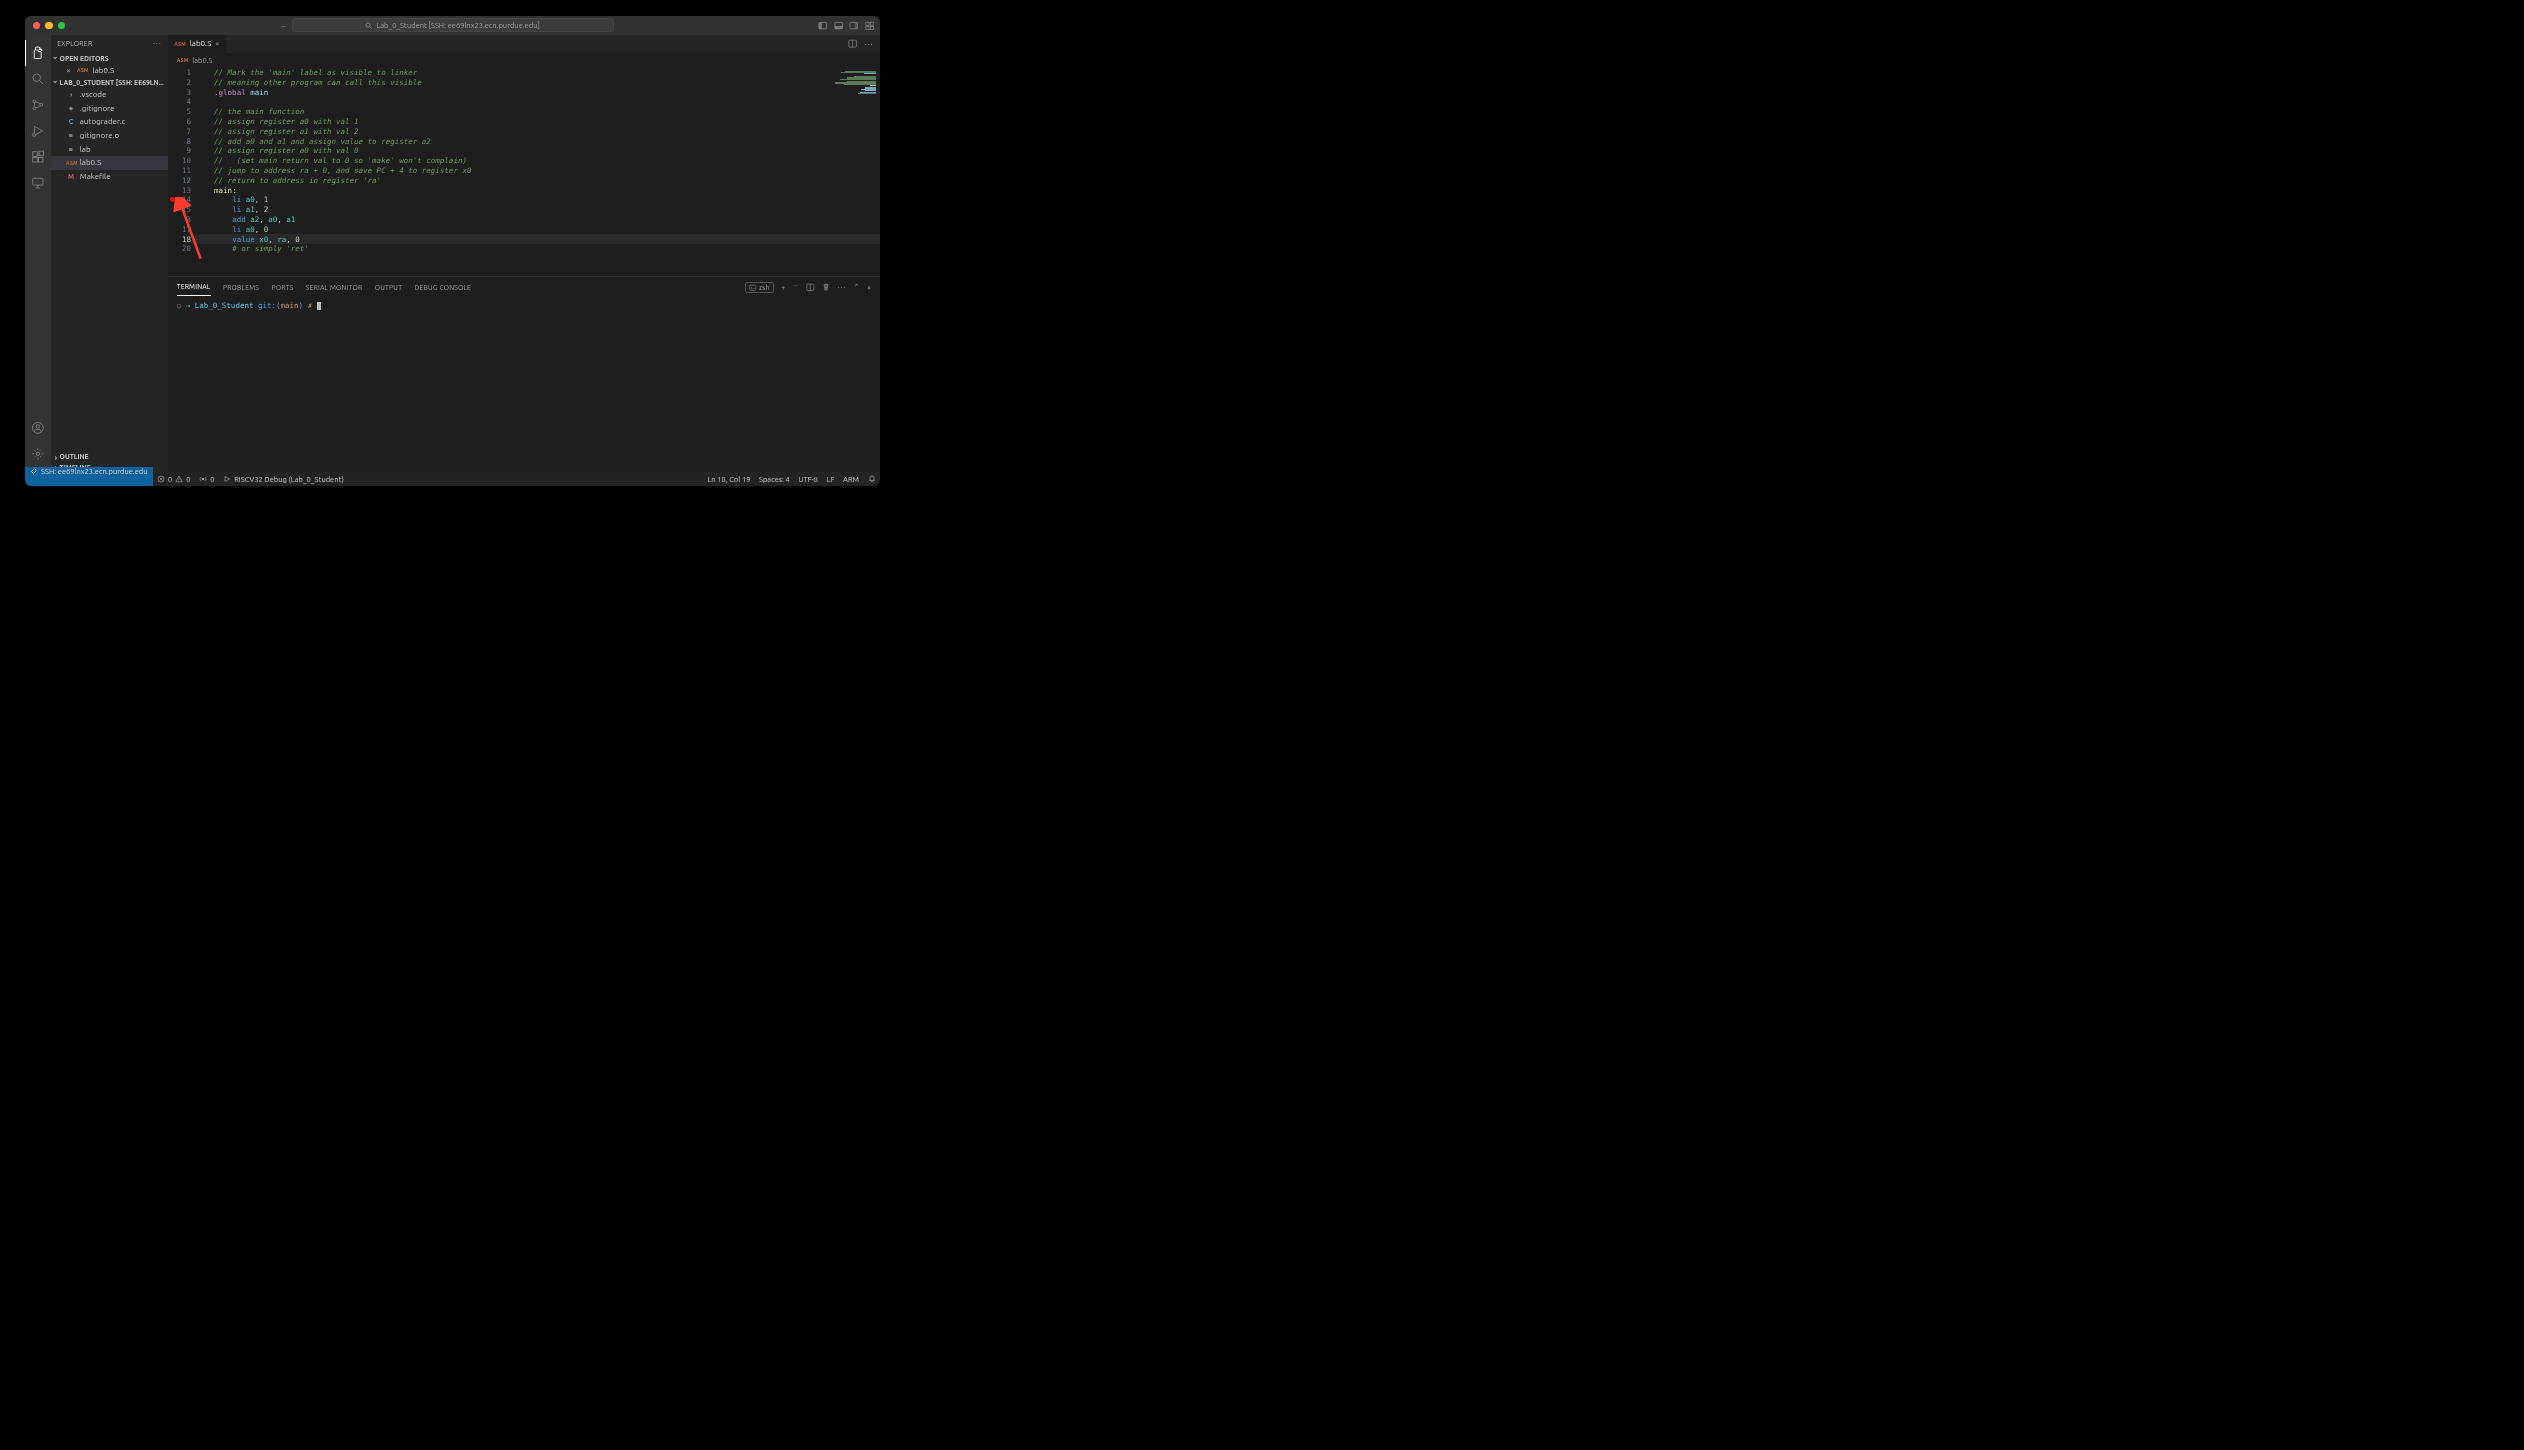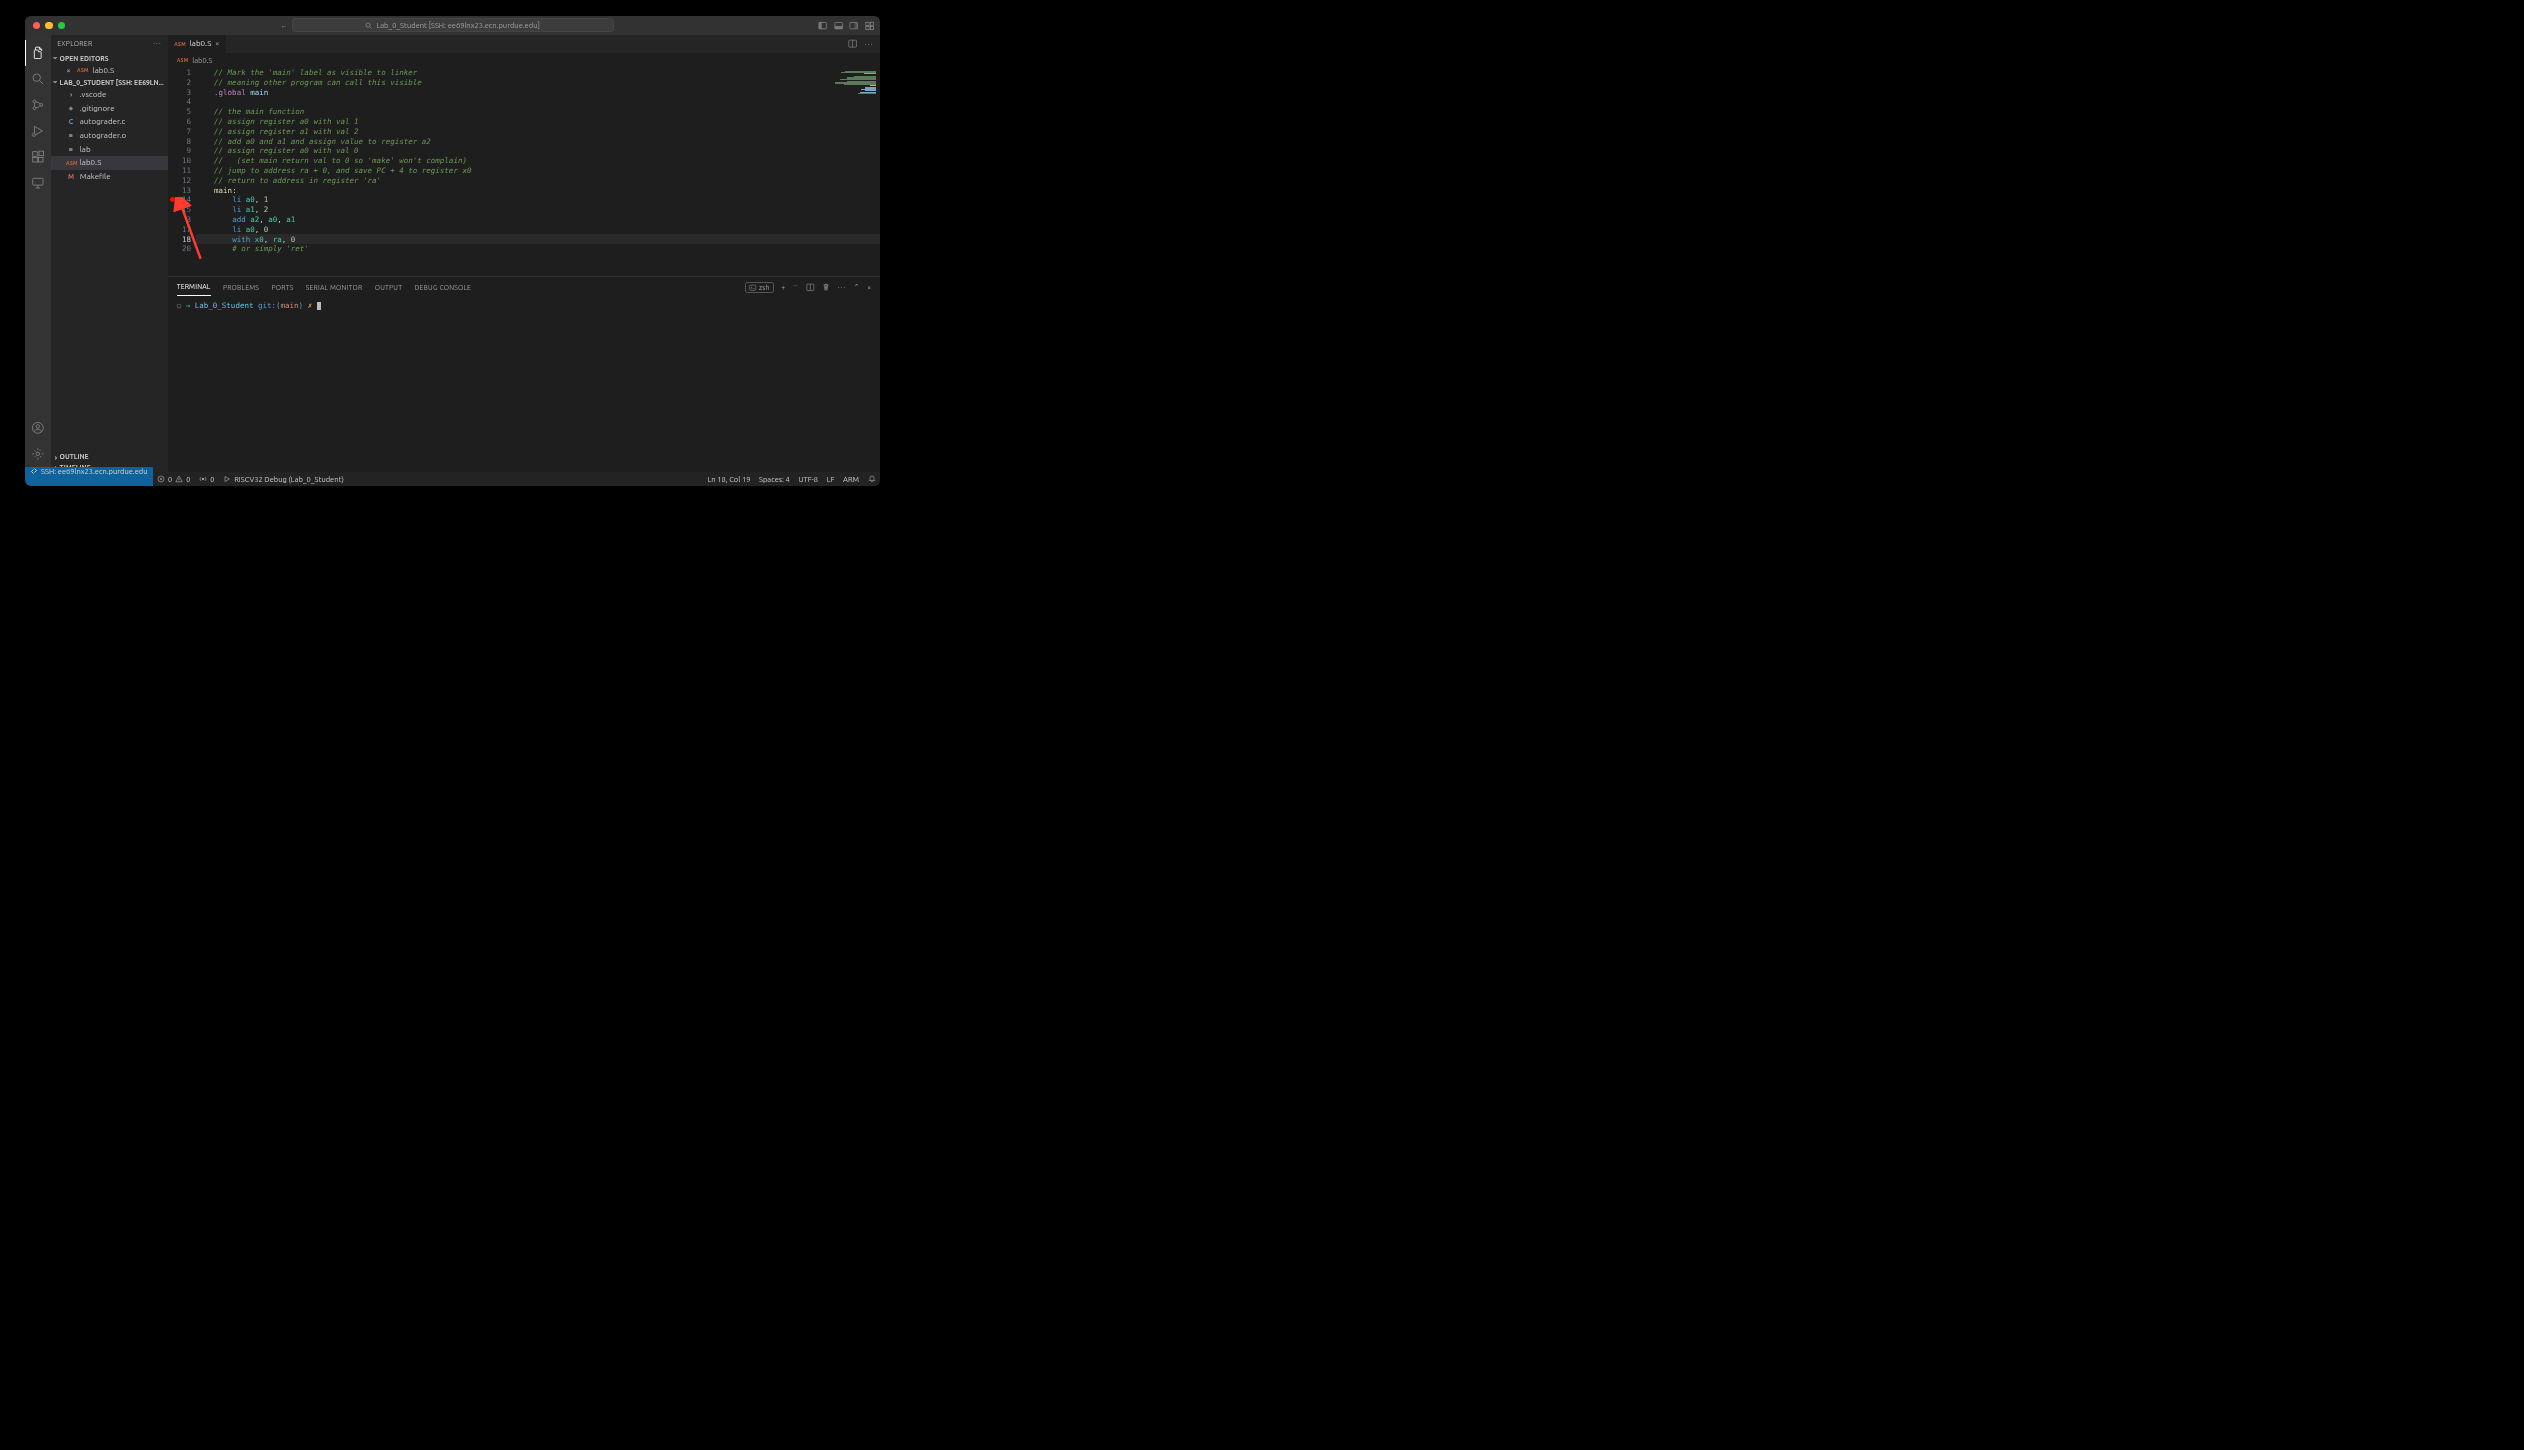--- a/index.html
+++ b/index.html
@@ -276,21 +276,21 @@
           <div class="file-row indent">
             <span class="icon" style="color: rgb(136, 136, 136); font-size: 5.6px;">◆</span>
             <span>.gitignore</span>
           </div>
           <div class="file-row indent">
             <span class="icon" style="color: rgb(97, 150, 204); font-weight: 700; font-size: 6.8px;">C</span>
             <span>autograder.c</span>
           </div>
           <div class="file-row indent">
             <span class="icon" style="font-weight: 700; font-size: 6.8px;">≡</span>
-            <span>autograder.o</span>
+            <span>gitignore.o</span>
           </div>
           <div class="file-row indent">
             <span class="icon" style="font-weight: 700; font-size: 6.8px;">≡</span>
             <span>lab</span>
           </div>
           <div class="file-row indent selected">
             <span class="icon"><span class="asm-badge">ASM</span></span>
             <span>lab0.S</span>
           </div>
           <div class="file-row indent">
@@ -368,21 +368,21 @@
     <span class="tok-comment">// add a0 and a1 and assign value to register a2</span>
     <span class="tok-comment">// assign register a0 with val 0</span>
     <span class="tok-comment">//   (set main return val to 0 so 'make' won't complain)</span>
     <span class="tok-comment">// jump to address ra + 0, and save PC + 4 to register x0</span>
     <span class="tok-comment">// return to address in register 'ra'</span>
     <span class="tok-label">main</span><span class="tok-punct">:</span>
         <span class="tok-instr">li</span> <span class="tok-reg">a0</span><span class="tok-punct">, </span><span class="tok-num">1</span>
         <span class="tok-instr">li</span> <span class="tok-reg">a1</span><span class="tok-punct">, </span><span class="tok-num">2</span>
         <span class="tok-instr">add</span> <span class="tok-reg">a2</span><span class="tok-punct">, </span><span class="tok-reg">a0</span><span class="tok-punct">, </span><span class="tok-reg">a1</span>
         <span class="tok-instr">li</span> <span class="tok-reg">a0</span><span class="tok-punct">, </span><span class="tok-num">0</span>
-        <span class="tok-instr">with</span> <span class="tok-reg">x0</span><span class="tok-punct">, </span><span class="tok-reg">ra</span><span class="tok-punct">, </span><span class="tok-num">0</span>
+        <span class="tok-instr">value</span> <span class="tok-reg">x0</span><span class="tok-punct">, </span><span class="tok-reg">ra</span><span class="tok-punct">, </span><span class="tok-num">0</span>
         <span class="tok-comment"># or simply 'ret'</span>
 </pre></div>
           <div class="minimap">
             <div class="mm-line" style="top:3.7px;width:31px;"></div>
             <div class="mm-line" style="top:5px;width:35px;"></div>
             <div class="mm-line" style="top:6.2px;width:12.4px;background:#7aa5c5"></div>
             <div class="mm-line" style="top:8.7px;width:22.4px;"></div>
             <div class="mm-line" style="top:10px;width:29px;"></div>
             <div class="mm-line" style="top:11.2px;width:29px;"></div>
             <div class="mm-line" style="top:12.4px;width:36px;"></div>

